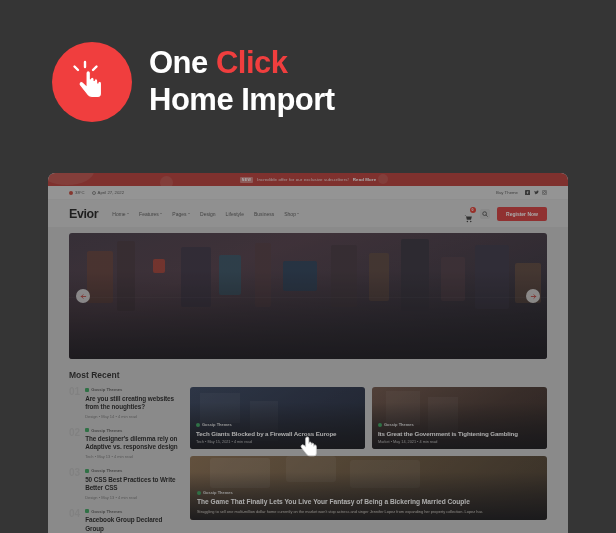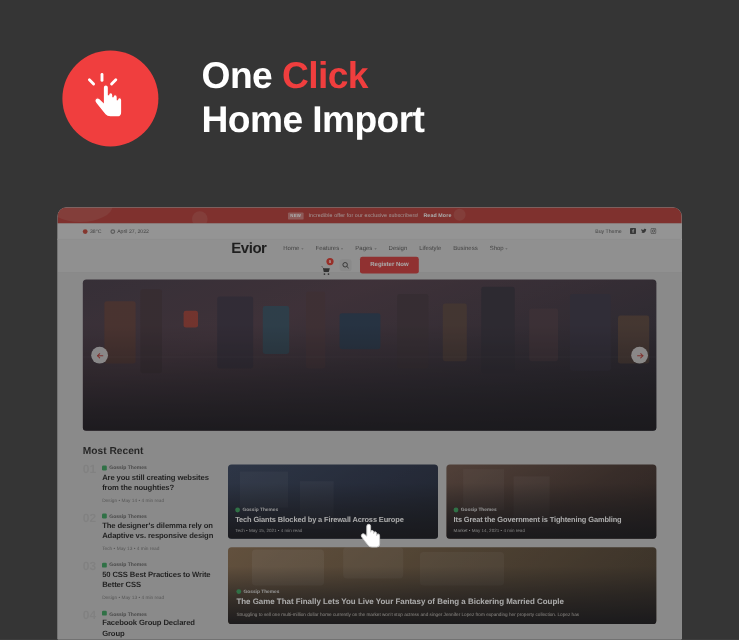--- a/index.html
+++ b/index.html
@@ -11,21 +11,21 @@
   }
   #root { position: relative; width: 616px; height: 533px; background: #353535; }
 
   
   .headline { position: absolute; left: 52px; top: 42px; display: flex; align-items: center; }
   .click-circle {
     width: 80px; height: 80px; border-radius: 50%;
     background: #f03e3e; position: relative; flex: 0 0 auto;
   }
   .click-circle svg { position: absolute; left: 50%; top: 50%; transform: translate(-50%,-50%); }
-  .headline-text { margin-left: 36px; }
+  .headline-text { margin-left: 17px; }
   .hl-line {
     font-size: 31px; font-weight: bold; color: #ffffff;
     letter-spacing: -0.5px; line-height: 1.18; white-space: nowrap;
   }
   .hl-accent { color: #f03e3e; }
 
   
   .site-window {
     position: absolute; left: 48px; top: 173px;
     width: 520px; height: 360px;
@@ -62,21 +62,21 @@
   .util-item { display: flex; align-items: center; gap: 2px; font-size: 4.3px; color: #4a4a4a; }
   .util-dot { width: 4px; height: 4px; border-radius: 50%; background: #c0392b; }
   .util-ring { width: 4px; height: 4px; border-radius: 50%; border: 0.6px solid #7a7a7a; }
   .util-social { display: flex; gap: 3.5px; align-items: center; }
   .soc { width: 5px; height: 5px; color: #3d3d3d; }
   .soc svg { width: 5px; height: 5px; display: block; }
 
   
   .nav-bar {
     height: 27px; background: #d3d3d3; display: flex; align-items: center;
-    padding: 0 21px; justify-content: space-between; flex-direction: column;
+    padding: 0 21px; justify-content: space-between;
   }
   .brand { font-size: 12.5px; font-weight: bold; color: #101010; letter-spacing: -0.4px; }
   .nav-links { display: flex; align-items: center; gap: 10px; margin-left: 14px; }
   .nav-link { font-size: 5px; color: #4d4d4d; display: flex; align-items: center; gap: 1.5px; white-space: nowrap; }
   .caret { width: 0; height: 0; border-left: 1.6px solid transparent; border-right: 1.6px solid transparent; border-top: 1.8px solid #6a6a6a; }
   .nav-right { display: flex; align-items: center; gap: 7px; }
   .cart-wrap { position: relative; width: 9px; height: 9px; }
   .cart-badge {
     position: absolute; top: -2px; right: -2.5px; width: 6px; height: 6px;
     border-radius: 50%; background: #e02b20; color: #fff; font-size: 3.6px;

